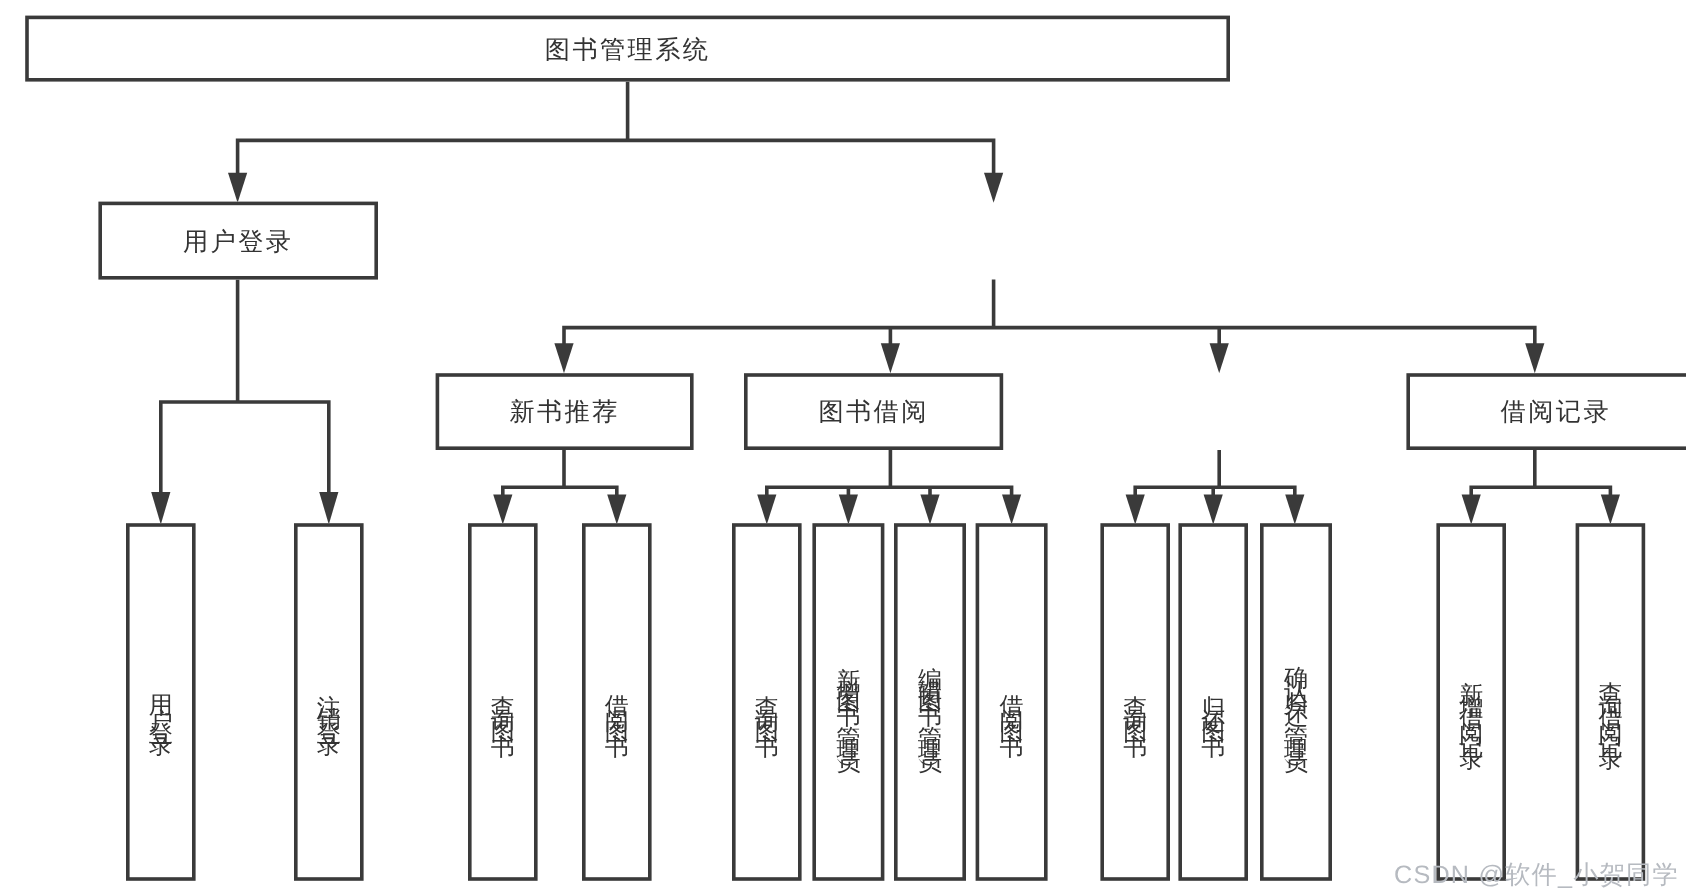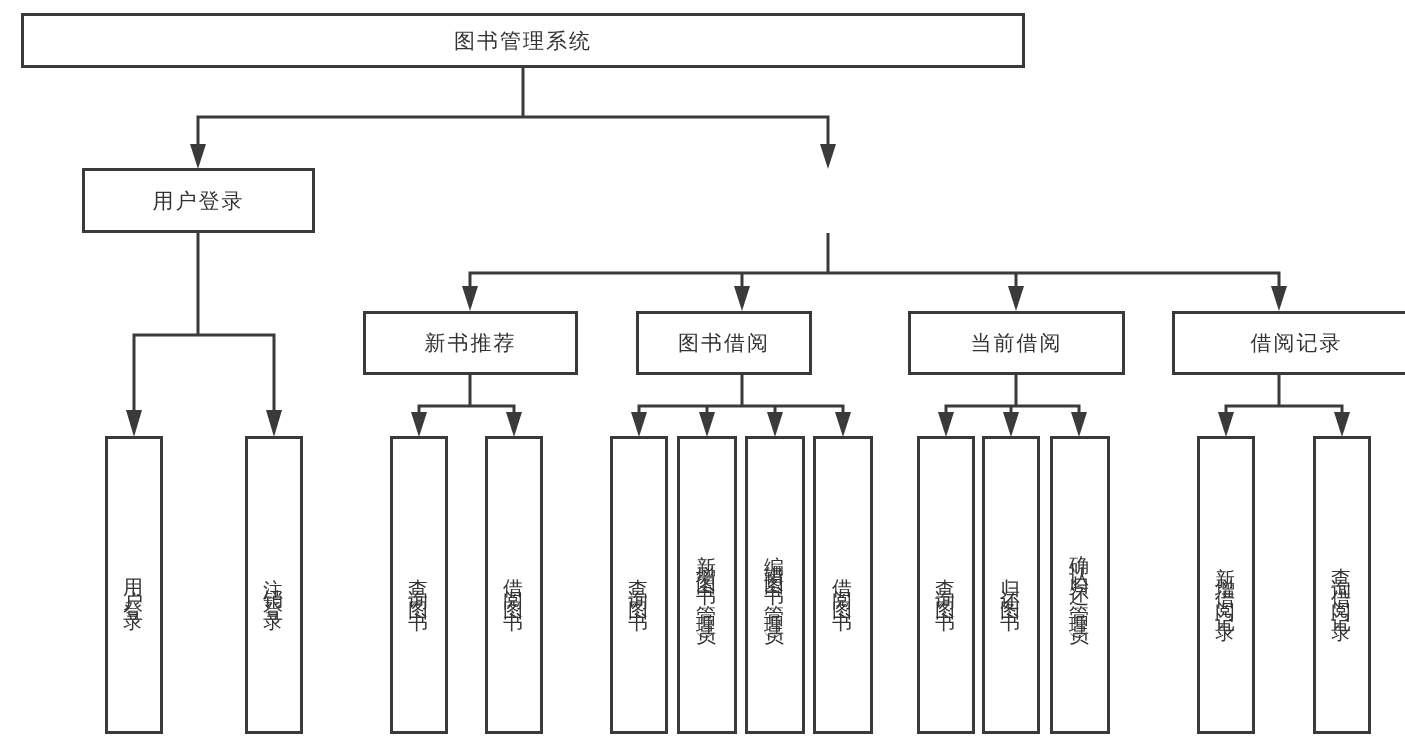--- a/index.html
+++ b/index.html
@@ -117,25 +117,22 @@
     <span class="lbl">图书管理系统</span>
   </div>
 
   <div class="hbox" style="left:82px; top:168px; width:233px; height:65px;">
     <span class="lbl">用户登录</span>
   </div>
 
   <div class="hbox" style="left:363px; top:311px; width:215px; height:64px;">
     <span class="lbl">新书推荐</span>
   </div>
-  <div class="hbox" style="left:636px; top:311px; width:176px; height:64px;">
+  <div class="hbox" style="left:620px; top:311px; width:216px; height:64px;">
     <span class="lbl">图书借阅</span>
-  </div>
-  <div class="hbox" style="left:908px; top:311px; width:217px; height:64px;">
-    <span class="lbl">当前借阅</span>
   </div>
   <div class="hbox" style="left:1172px; top:311px; width:249px; height:64px;">
     <span class="lbl">借阅记录</span>
   </div>
 
   <div class="vbox" style="left:105px;">
     <span class="vtext">用户登录</span>
   </div>
   <div class="vbox" style="left:245px;">
     <span class="vtext">注销登录</span>
@@ -171,14 +168,15 @@
     <span class="vtext">确认归还（管理员）</span>
   </div>
 
   <div class="vbox" style="left:1197px;">
     <span class="vtext">新增借阅记录</span>
   </div>
   <div class="vbox" style="left:1313px;">
     <span class="vtext">查询借阅记录</span>
   </div>
 
+  <div id="watermark">CSDN @软件_小贺同学</div>
 
 </div>
 
 </body></html>

